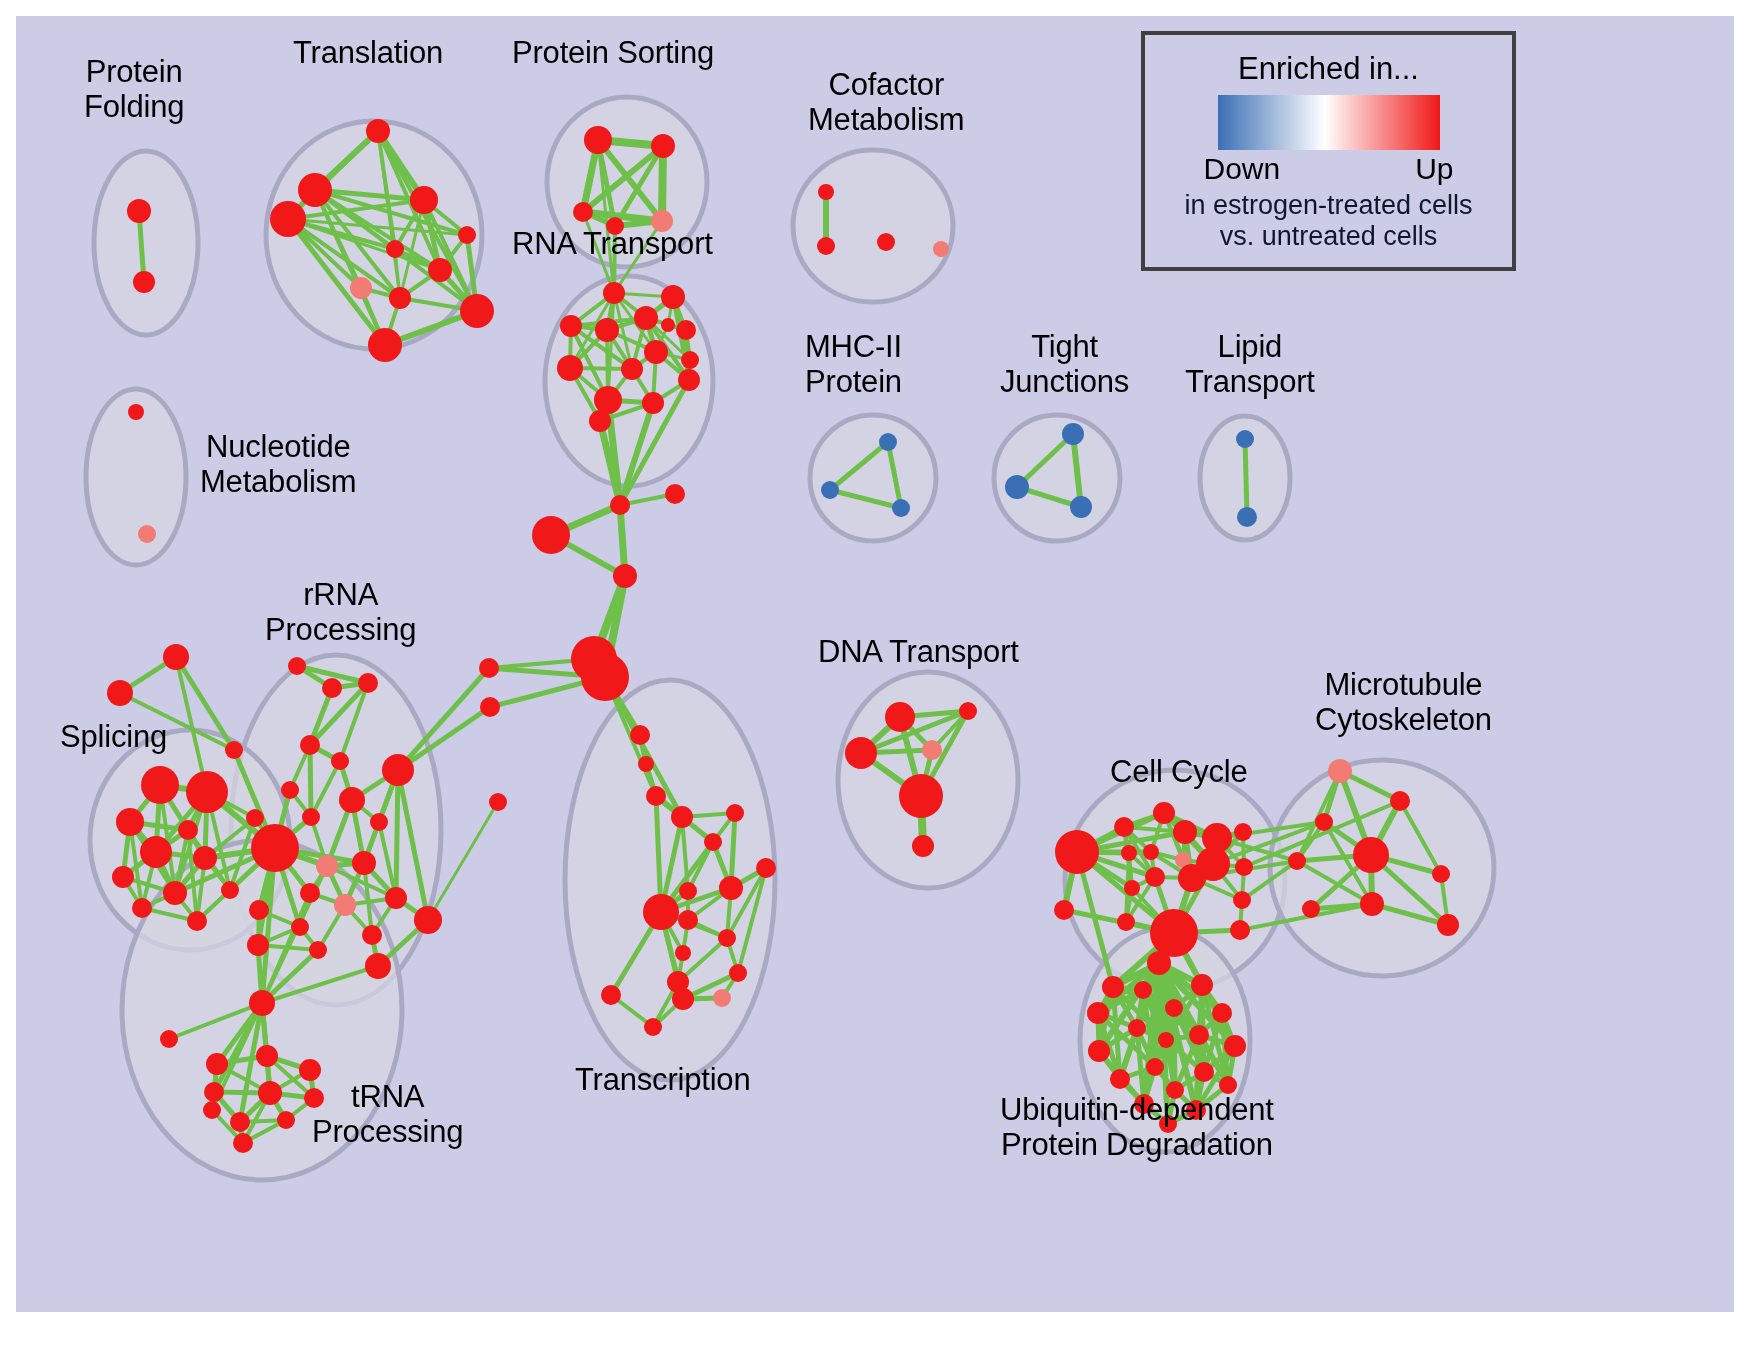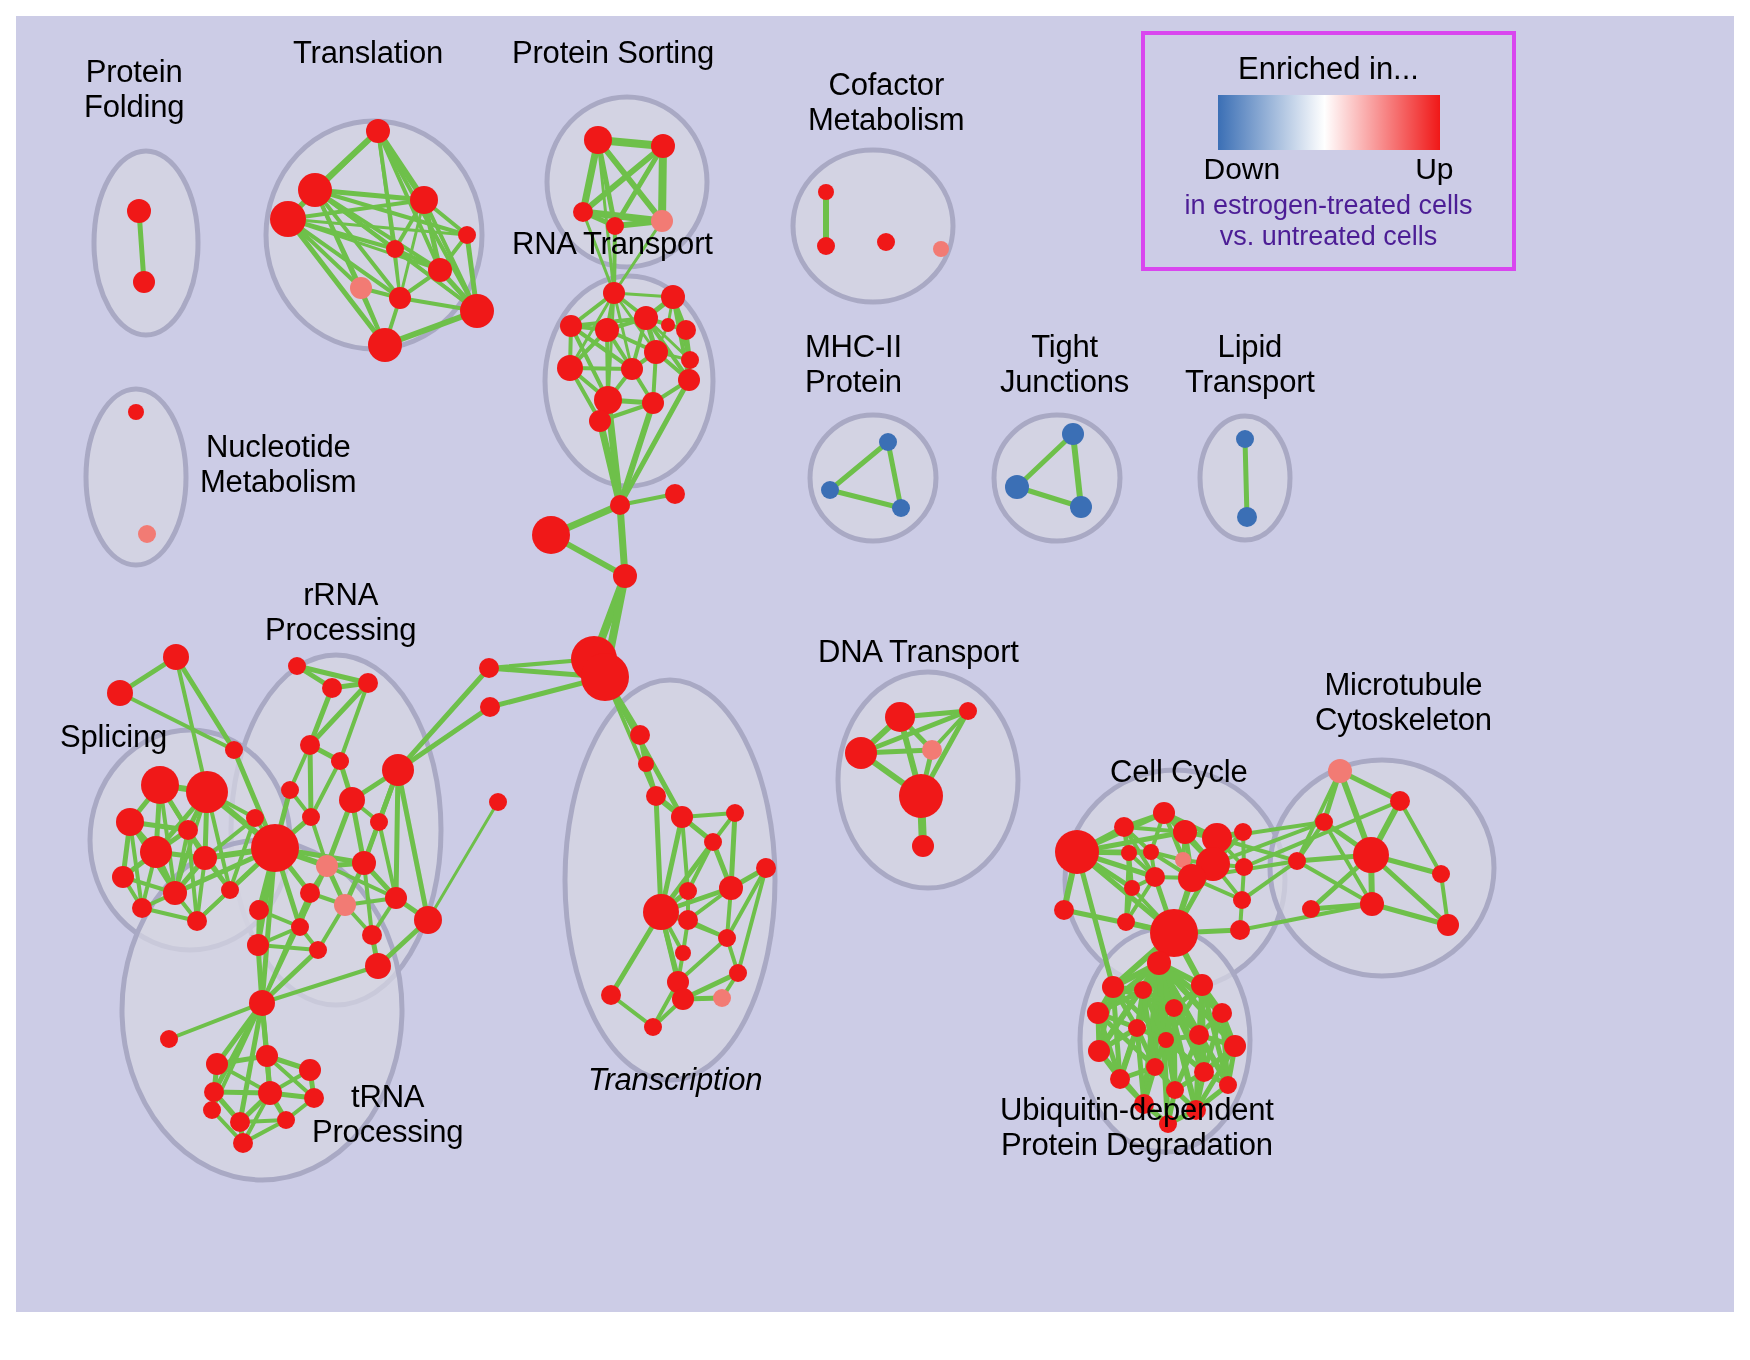--- a/index.html
+++ b/index.html
@@ -19,21 +19,21 @@
     line-height:1.12;
     text-align:center;
     white-space:pre;
     letter-spacing:-0.2px;
   }
   #legend-box{
     position:absolute;
     left:1141px;top:31px;
     width:375px;height:240px;
     background:#ccccE6;
-    border:4px solid #d946ef;
+    border:4px solid #404040;
     box-sizing:border-box;
     display:flex;
     flex-direction:column;
     align-items:center;
   }
   #legend-title{
     margin-top:16px;
     font-size:31px;color:#000;
     font-family:"Liberation Sans",sans-serif;
   }
@@ -42,21 +42,21 @@
     width:222px;height:55px;
   }
   #legend-ends{
     width:250px;
     display:flex;justify-content:space-between;
     margin-top:2px;
     font-size:30px;color:#000;
   }
   #legend-sub{
     margin-top:4px;
-    font-size:27px;color:#4c1d95;
+    font-size:27px;color:#0f172a;
     text-align:center;line-height:1.16;
     white-space:pre;
   }
 </style>
 </head>
 <body>
 
 <div id="figure">
 
   <svg id="canvas" viewBox="0 0 1750 1360">
@@ -766,21 +766,21 @@
 Protein</div>
       <div class="cluster-label" style="left: 1000px; top: 330px;">Tight
 Junctions</div>
       <div class="cluster-label" style="left: 1185px; top: 330px;">Lipid
 Transport</div>
       <div class="cluster-label" style="left: 265px; top: 578px;">rRNA
 Processing</div>
       <div class="cluster-label" style="left: 60px; top: 720px;">Splicing</div>
       <div class="cluster-label" style="left: 312px; top: 1080px;">tRNA
 Processing</div>
-      <div class="cluster-label" style="left: 588px; top: 1063px; font-style: italic;">Transcription</div>
+      <div class="cluster-label" style="left: 575px; top: 1063px;">Transcription</div>
       <div class="cluster-label" style="left: 818px; top: 635px;">DNA Transport</div>
       <div class="cluster-label" style="left: 1110px; top: 755px; text-align: right;">Cell Cycle</div>
       <div class="cluster-label" style="left: 1315px; top: 668px;">Microtubule
 Cytoskeleton</div>
       <div class="cluster-label" style="left: 1000px; top: 1093px;">Ubiquitin-dependent
 Protein Degradation</div>
     </div>
 
   <div id="legend-box">
     <div id="legend-title">Enriched in...</div>

